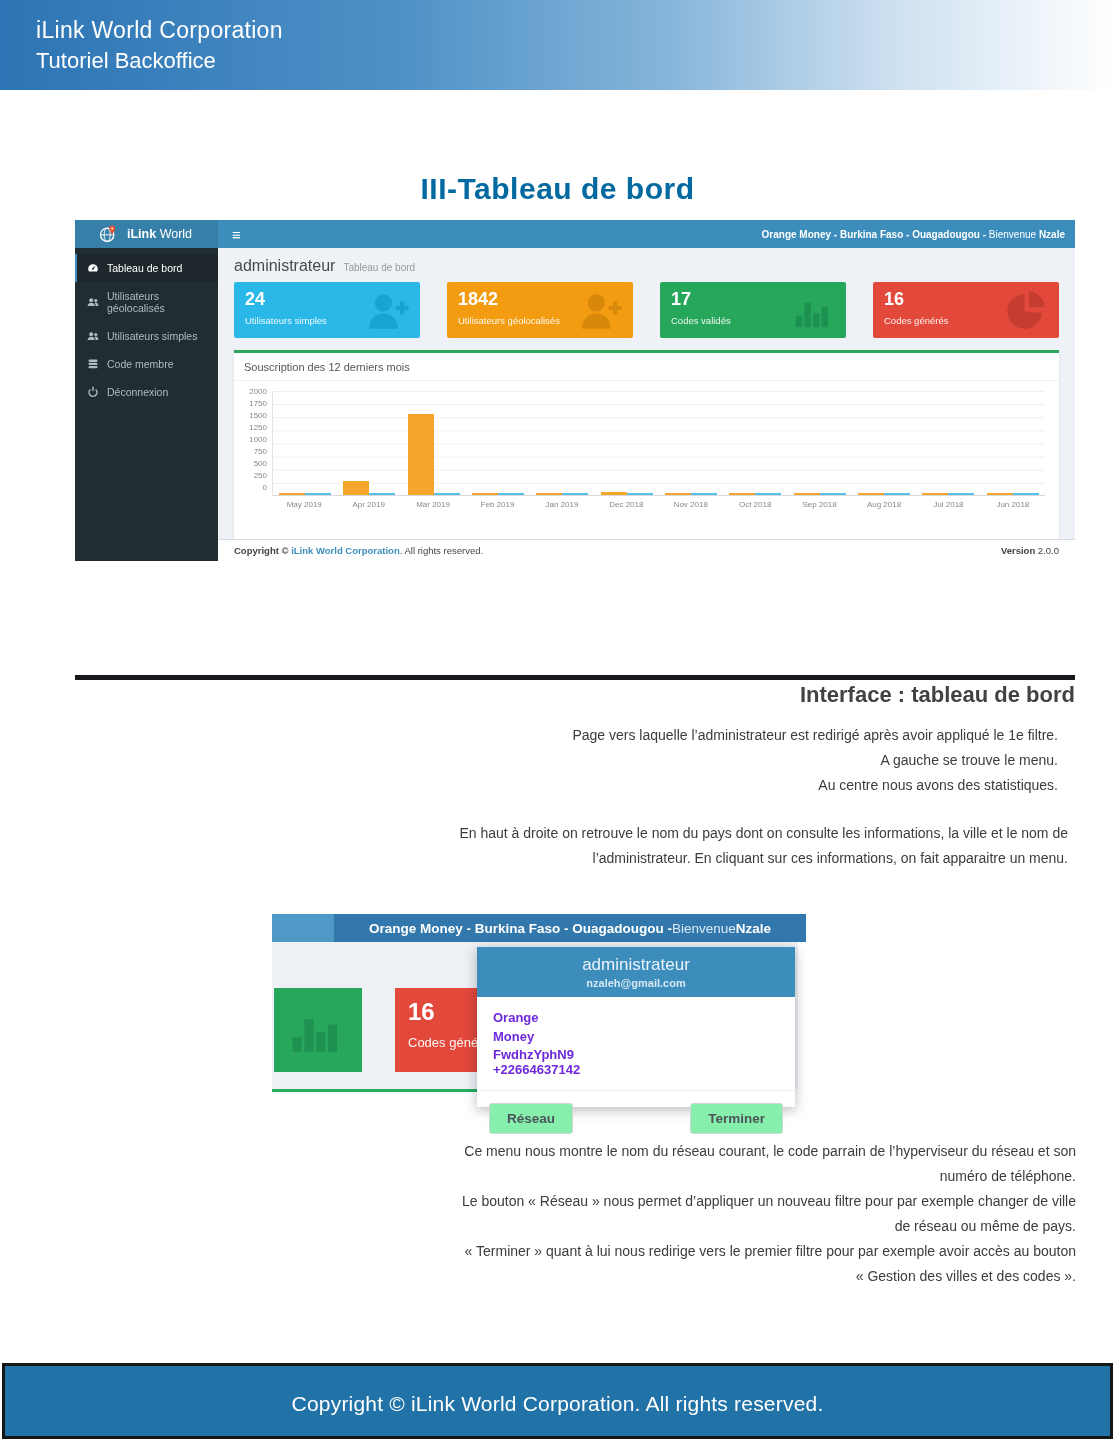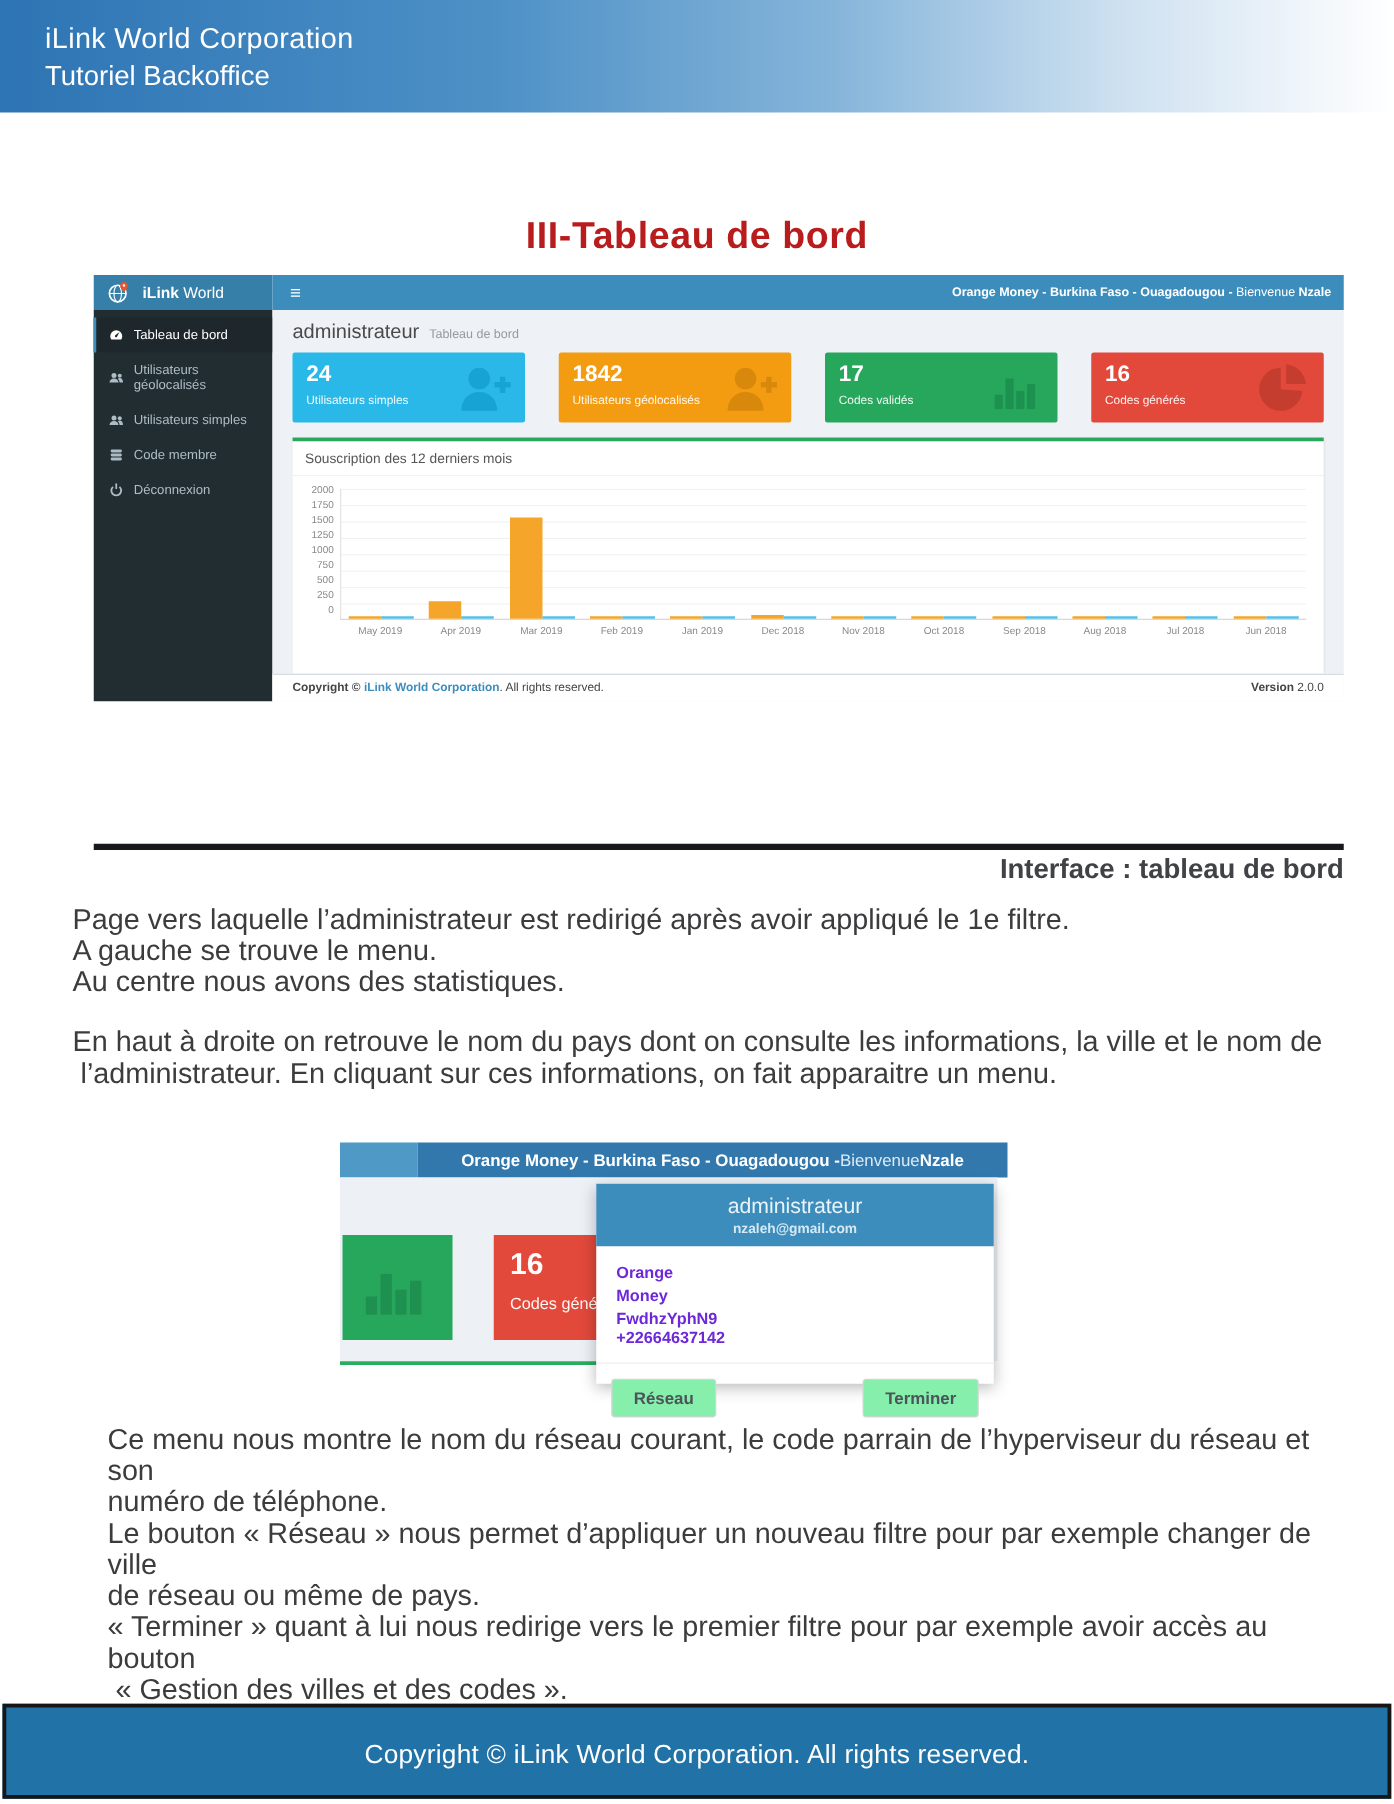--- a/index.html
+++ b/index.html
@@ -8,27 +8,27 @@
 
   
   .banner { position:absolute; left:0; top:0; width:1115px; height:90px;
     background:linear-gradient(90deg,#2d74b4 0%,#4c90c6 35%,#86b5da 60%,#cde0f0 80%,#ffffff 100%);
     color:#fff; padding:17px 0 0 36px; }
   .banner .l1 { font-size:23px; letter-spacing:.3px; }
   .banner .l2 { font-size:22px; margin-top:4px; }
 
   
   .doc-title { position:absolute; top:172px; left:0; width:1115px; text-align:center;
-    font-size:30px; font-weight:bold; color:#b91c1c; letter-spacing:.5px; }
+    font-size:30px; font-weight:bold; color:#0369a1; letter-spacing:.5px; }
 
   
   .s1 { position:absolute; left:75px; top:220px; width:1000px; height:460px;
     border-bottom:5px solid #17191c; font-family:"Liberation Sans", sans-serif; }
   .s1-header { display:flex; height:28px; }
-  .s1-logo { width:143px; background:#367fa9; color:#fff; display:flex; align-items:center; padding-left:10px; gap:9px; cursor:pointer; }
+  .s1-logo { width:143px; background:#367fa9; color:#fff; display:flex; align-items:center; padding-left:23px; gap:9px; cursor:pointer; }
   .s1-logo .brand { font-size:12.5px; }
   .s1-logo .brand b { font-weight:bold; }
   .s1-nav { flex:1; background:#3c8dbc; display:flex; align-items:center; justify-content:space-between; color:#fff; }
   .s1-burger { font-size:15px; padding:0 14px; cursor:pointer; }
   .s1-userinfo { font-size:10px; padding-right:10px; cursor:pointer; }
   .s1-userinfo .b { font-weight:bold; }
   .s1-body { display:flex; height:313px; }
   .s1-sidebar { width:143px; background:#222d32; padding-top:6px; }
   .sb-item { display:flex; align-items:center; gap:8px; padding:8px 12px; font-size:10.5px; color:#aebcc4; cursor:pointer; }
   .sb-item svg { width:12px; height:12px; fill:currentColor; flex:0 0 12px; }
@@ -58,21 +58,21 @@
   .ch-lbls { display:flex; }
   .ch-lbl { flex:1; text-align:center; font-size:8px; color:#888; padding-top:4px; }
   .s1-footer { height:22px; background:#fff; border-top:1px solid #d7dbe2; margin:0 0; display:flex;
     align-items:center; justify-content:space-between; padding:0 16px; font-size:9.5px; color:#444; }
   .s1-footer .blue { color:#3c8dbc; font-weight:bold; }
   .s1-footer .bold { font-weight:bold; }
 
   
   .caption { position:absolute; top:682px; left:0; width:1075px; text-align:right;
     font-size:22px; font-weight:bold; color:#414245; }
-  .para { position:absolute; font-size:23px; color:#3c3c3e; line-height:25px; white-space:pre-wrap; }
+  .para { position:absolute; font-size:14px; color:#3c3c3e; line-height:25px; white-space:pre-wrap;text-align:right; }
   .p1 { top:723px; left:58px; width:1000px; }
   .p2 { top:821px; left:58px; width:1010px; }
   .p3 { top:1139px; left:86px; width:990px; }
 
   
   .s2 { position:absolute; left:272px; top:914px; width:534px; height:196px; }
   .s2-nav { display:flex; height:28px; }
   .s2-nav-left { width:62px; background:#4f99c7; }
   .s2-nav-main { flex:1; background:#3278ad; color:#fff; font-weight:bold; font-size:13.5px;
     display:flex; align-items:center; justify-content:center; cursor:pointer; }

